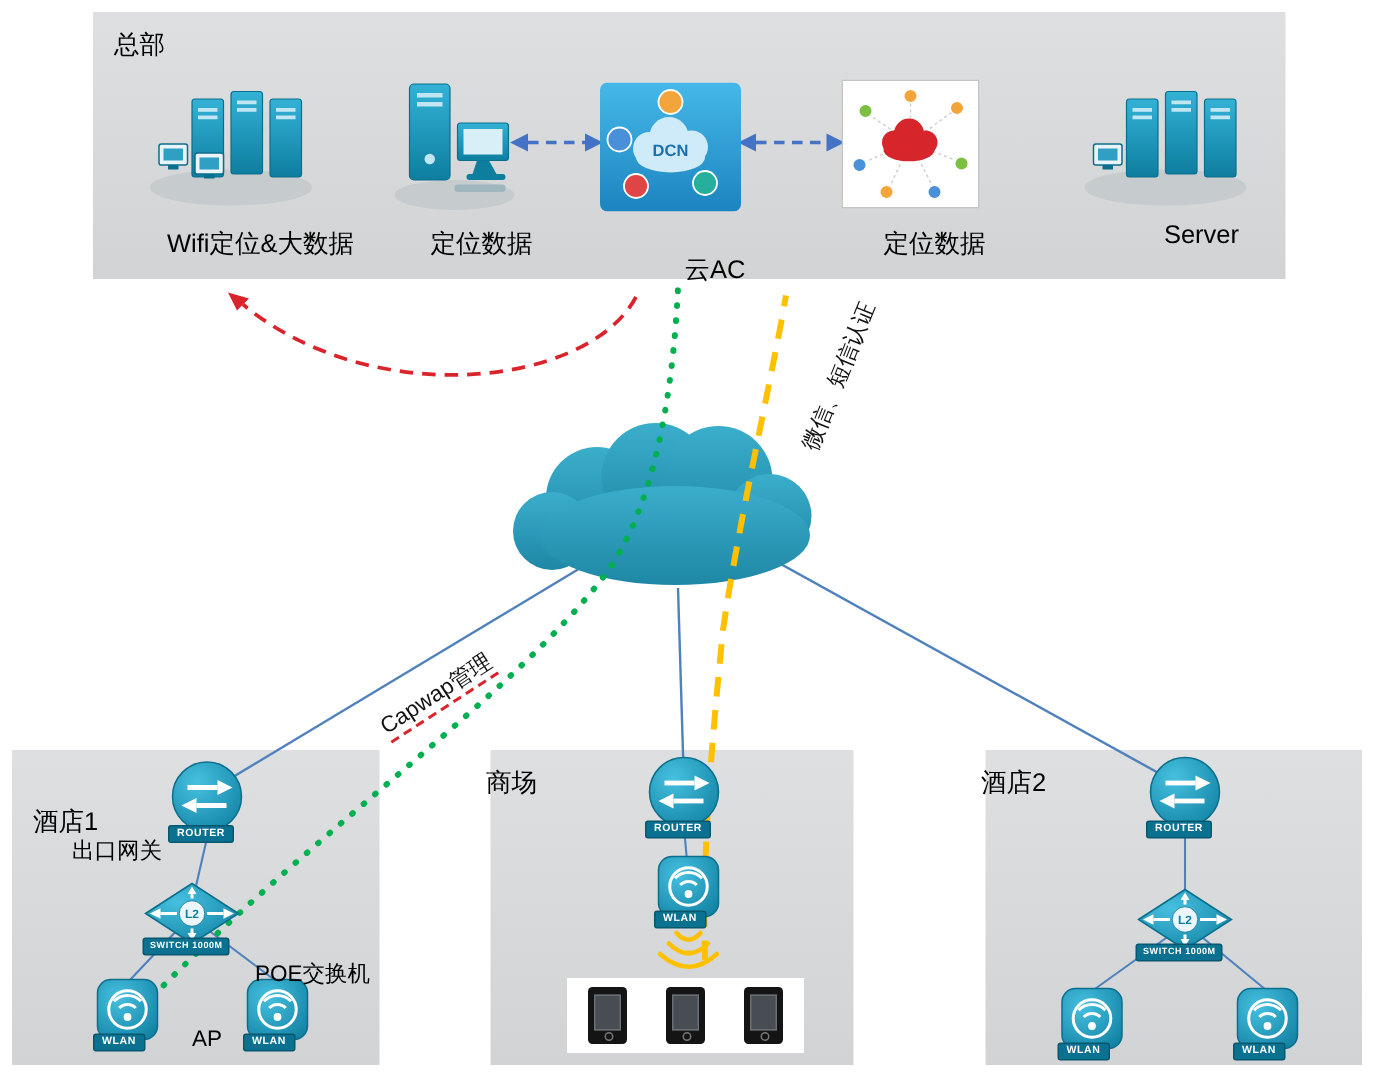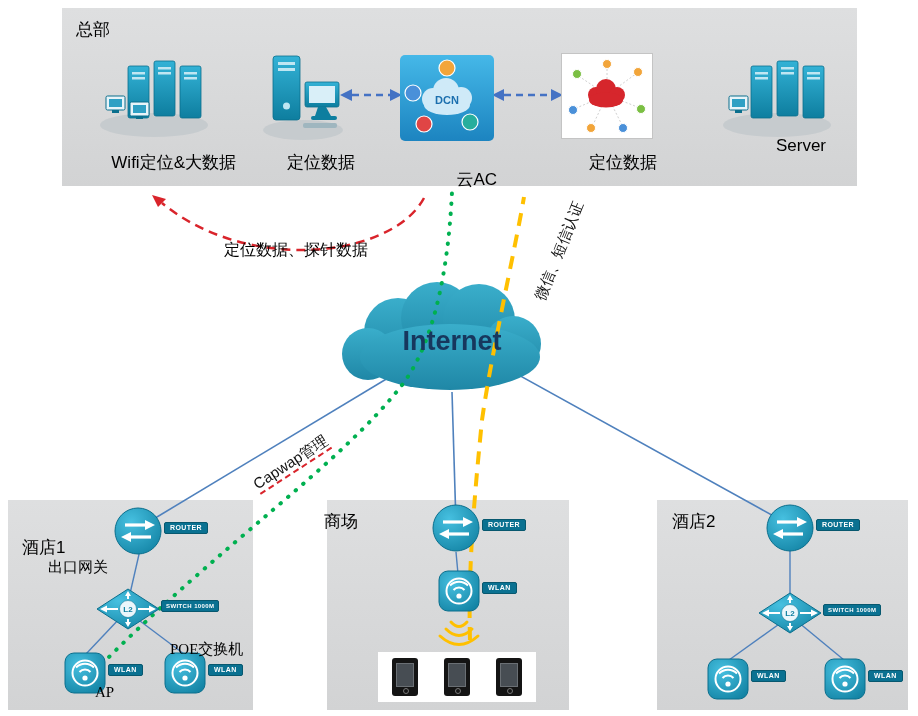--- a/index.html
+++ b/index.html
@@ -4,28 +4,28 @@
 <style>
   * { margin:0; padding:0; box-sizing:border-box; }
   body { font-family:"Liberation Sans","DejaVu Sans",sans-serif; background:#fff; }
   .canvas { position:relative; width:918px; height:716px; background:#fff; overflow:hidden; }
 
   .zone { position:absolute; background:linear-gradient(180deg,#DEDFE0,#D2D3D4); z-index:0; }
   .zone-title { position:absolute; font-size:17px; color:#000; z-index:3; white-space:nowrap; }
 
   .overlay { position:absolute; left:0; top:0; z-index:1; pointer-events:none; }
 
-  .node { position:absolute; display:flex; align-items:center; z-index:2; }
+  .node { position:absolute; display:flex; flex-direction:column; align-items:flex-start; z-index:2; }
   .banner { position:relative; margin-top:-7px; background:#0A7191; border:1px solid #07586F;
             color:#fff; font-size:7px; line-height:10px; font-weight:bold; letter-spacing:.4px;
             padding:0 5px; border-radius:2px; white-space:nowrap; }
   .banner-sm { font-size:6px; padding:0 4px; }
 
   .icon-label { position:absolute; font-size:17px; color:#000; z-index:3; text-align:right; white-space:nowrap; }
-  .small-label { position:absolute; font-size:15px; color:#000; z-index:3; white-space:nowrap;font-family:Liberation Serif, serif; }
+  .small-label { position:absolute; font-size:15px; color:#000; z-index:3; white-space:nowrap; }
   .flow-label { position:absolute; font-size:15px; color:#111; z-index:3; white-space:nowrap; }
   .flow-label.rot { transform-origin:0 0; }
   .flow-label .dashed-underline { border-bottom:2px dashed #D9242B; padding-bottom:1px; }
   .flow-label-red { position:absolute; font-size:16px; color:#000; z-index:3; white-space:nowrap; }
 
   .internet-label { position:absolute; left:357px; top:326px; width:190px; text-align:center;
                     font-size:27px; font-weight:bold; color:#17375D; z-index:2; }
 
   .strip { position:absolute; background:#fff; z-index:2; }
   .tablet { position:absolute; width:26px; height:38px; background:#141414; border-radius:3px; }
@@ -61,21 +61,21 @@
   </svg>
 
   <div class="zone" style="left:62px;top:8px;width:795px;height:178px"></div>
   <div class="zone" style="left:8px;top:500px;width:245px;height:210px"></div>
   <div class="zone" style="left:327px;top:500px;width:242px;height:210px"></div>
   <div class="zone" style="left:657px;top:500px;width:251px;height:210px"></div>
 
   <div class="zone-title" style="left:76px;top:18px">总部</div>
   <div class="zone-title" style="left:22px;top:536px">酒店1</div>
   <div class="zone-title" style="left:324px;top:510px">商场</div>
-  <div class="zone-title" style="left:672px;top:510px">酒店2</div>
+  <div class="zone-title" style="left:654px;top:510px">酒店2</div>
 
   <svg class="overlay" width="918" height="716" viewBox="0 0 918 716">
 
     <g stroke="#4F81BD" stroke-width="1.6">
       <line x1="398" y1="372" x2="142" y2="526"></line>
       <line x1="452" y1="392" x2="456" y2="524"></line>
       <line x1="506" y1="368" x2="788" y2="524"></line>
     </g>
 
     <g stroke="#4F81BD" stroke-width="1.4">
@@ -224,29 +224,27 @@
       <rect x="12" y="44" width="19" height="14" rx="1.5" fill="#E8F4F9" stroke="#0A6F8D"></rect>
       <rect x="15" y="47" width="13" height="8" fill="#2FA0C4"></rect>
       <rect x="18" y="58" width="7" height="3" fill="#0A6F8D"></rect>
     </g>
   </svg>
 
   <div class="icon-label" style="left:72px;top:151px;width:164px">Wifi定位&amp;大数据</div>
   <div class="icon-label" style="left:251px;top:151px;width:104px">定位数据</div>
   <div class="icon-label" style="left:397px;top:168px;width:100px">云AC</div>
   <div class="icon-label" style="left:557px;top:151px;width:100px">定位数据</div>
-  <div class="icon-label" style="left:726px;top:136px;width:100px">Server</div>
-
-  <div class="flow-label-red" style="left:224px;top:240px">定位数据、探针数据</div>
+  <div class="icon-label" style="left:726px;top:147px;width:100px">Server</div>
+
   <div class="flow-label rot" style="left:250px;top:478px;transform:rotate(-33deg)">
     <span class="dashed-underline">Capwap管理</span>
   </div>
   <div class="flow-label rot" style="left:531px;top:296px;transform:rotate(-68deg)">微信、短信认证</div>
 
-  <div class="internet-label">Internet</div>
 
   <div class="node" style="left:112px;top:505px">
     <svg width="52" height="52" viewBox="-26 -26 52 52">
       <circle r="23" fill="url(#tealR)" stroke="#0A6F8D"></circle>
       <path d="M -13 -6 H 7" stroke="#fff" stroke-width="3.2"></path>
       <polygon points="7,-11 17,-6 7,-1" fill="#fff"></polygon>
       <path d="M 13 6 H -7" stroke="#fff" stroke-width="3.2"></path>
       <polygon points="-7,1 -17,6 -7,11" fill="#fff"></polygon>
     </svg>
     <div class="banner">ROUTER</div>
@@ -284,21 +282,21 @@
   <div class="node" style="left:162px;top:650px">
     <svg width="46" height="46" viewBox="-23 -23 46 46">
       <rect x="-20" y="-20" width="40" height="40" rx="9" fill="url(#tealR)" stroke="#0A6F8D"></rect>
       <circle r="12.5" fill="none" stroke="#fff" stroke-width="2"></circle>
       <circle cy="5" r="2.6" fill="#fff"></circle>
       <path d="M -5.5 -1 A 7.5 7.5 0 0 1 5.5 -1" stroke="#fff" stroke-width="2" fill="none"></path>
       <path d="M -9 -5.5 A 12.5 12.5 0 0 1 9 -5.5" stroke="#fff" stroke-width="2" fill="none"></path>
     </svg>
     <div class="banner">WLAN</div>
   </div>
-  <div class="small-label" style="left:95px;top:684px">AP</div>
+  <div class="small-label" style="left:128px;top:684px">AP</div>
 
   <div class="node" style="left:430px;top:502px">
     <svg width="52" height="52" viewBox="-26 -26 52 52">
       <circle r="23" fill="url(#tealR)" stroke="#0A6F8D"></circle>
       <path d="M -13 -6 H 7" stroke="#fff" stroke-width="3.2"></path>
       <polygon points="7,-11 17,-6 7,-1" fill="#fff"></polygon>
       <path d="M 13 6 H -7" stroke="#fff" stroke-width="3.2"></path>
       <polygon points="-7,1 -17,6 -7,11" fill="#fff"></polygon>
     </svg>
     <div class="banner">ROUTER</div>

